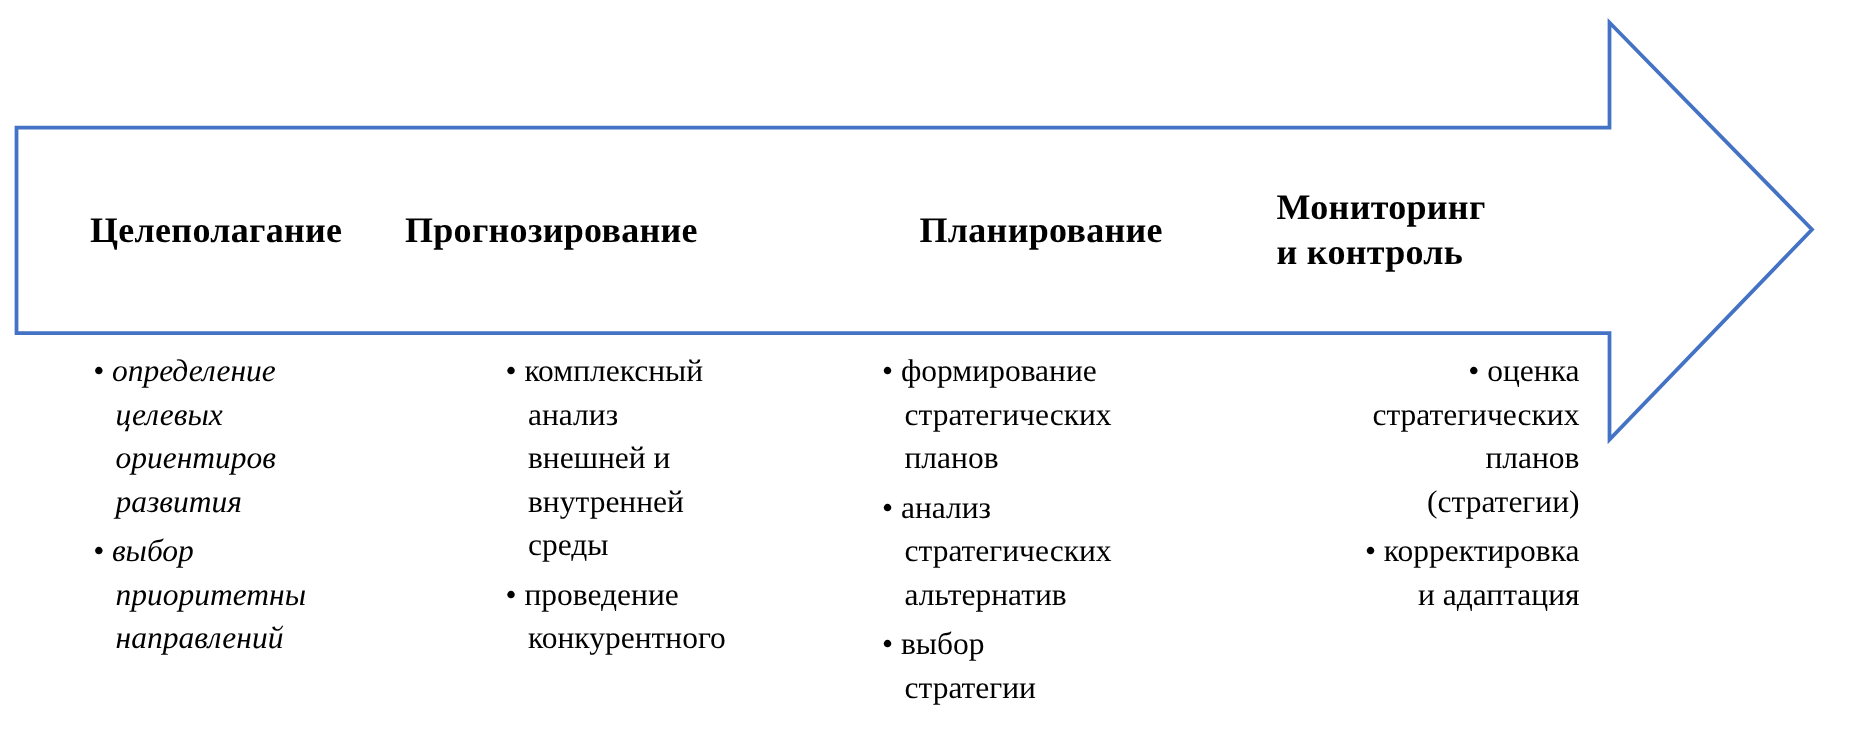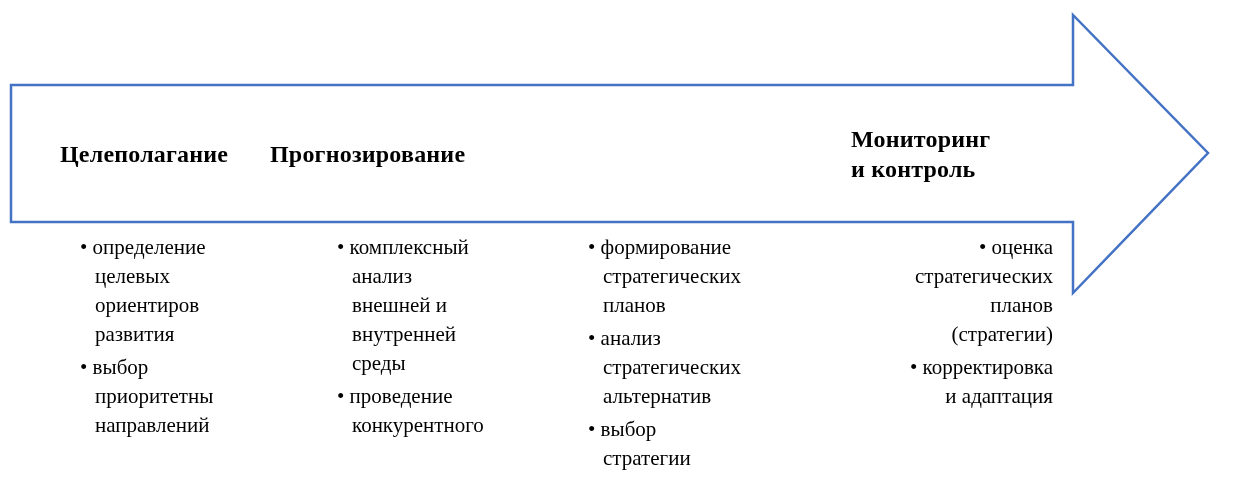--- a/index.html
+++ b/index.html
@@ -52,38 +52,39 @@
     white-space:pre-line;
     padding-left:15px;
     text-indent:-15px;
   }
   ul.bullets li::before{
     content:"\2022\00A0";
   }
   ul.bullets li + li{
     margin-top:4px;
   }
-  .l1{left:80px;width:205px;}
+  .l1{left:62px;width:205px;font-style:italic;}
   .l2{left:337px;width:215px;font-family:Liberation Serif, serif;}
   .l3{left:588px;width:220px;}
   .l4{left:838px;width:215px;text-align:right;}
 </style>
 </head>
 <body>
 
 <div class="canvas">
 
   <svg class="arrow-svg" viewBox="0 0 1233 489" xmlns="http://www.w3.org/2000/svg" aria-hidden="true">
     <polygon points="11,85 1073,85 1073,15 1208,153 1073,293 1073,222 11,222"></polygon>
   </svg>
 
   <div class="stage-title t1">Целеполагание</div>
 
   <div class="stage-title t2">Прогнозирование</div>
 
+  <div class="stage-title t3">Планирование</div>
 
   <div class="stage-title t4">Мониторинг
 и контроль</div>
 
   <ul class="bullets l1">
     <li>определение
 целевых
 ориентиров
 развития</li>
     <li>выбор

